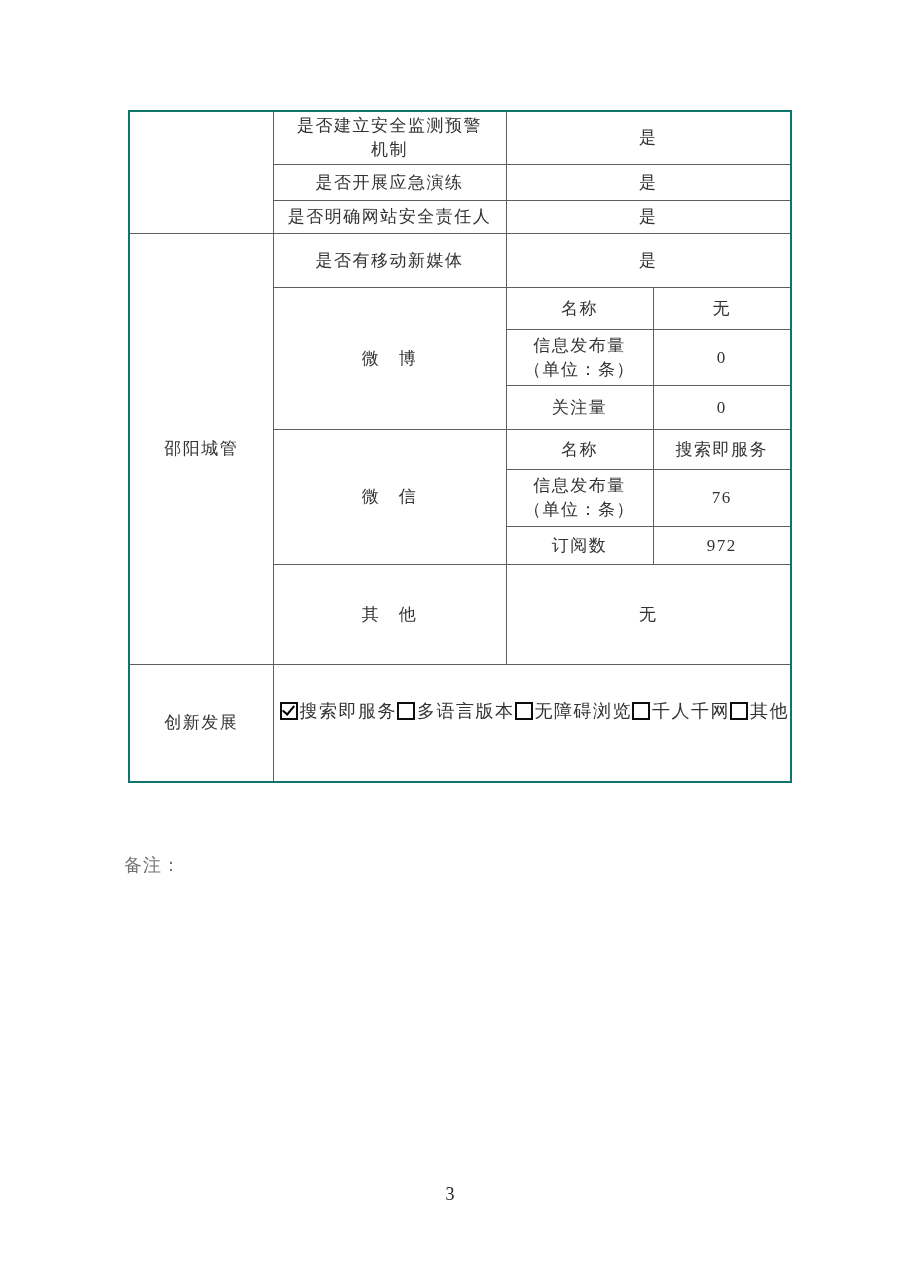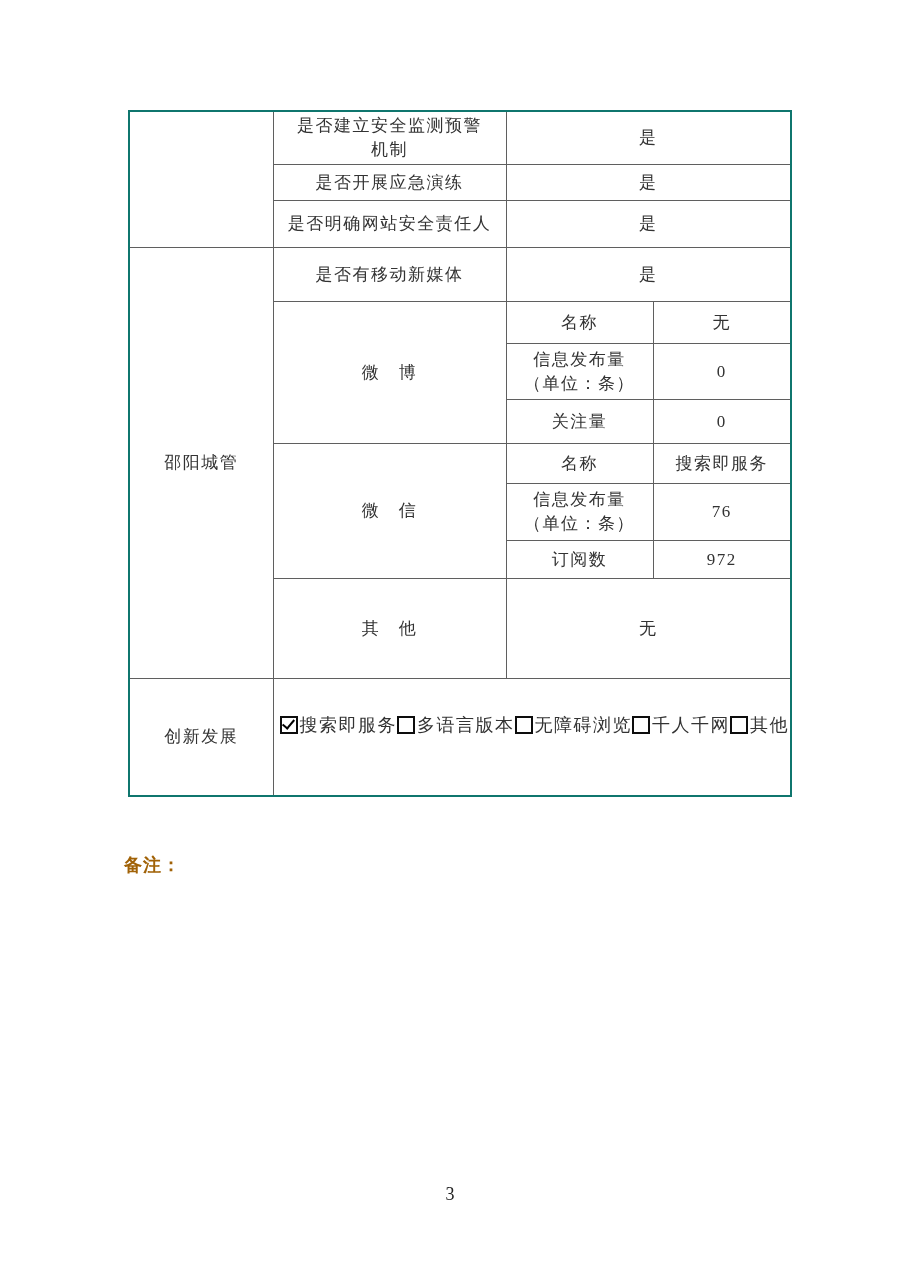--- a/index.html
+++ b/index.html
@@ -31,21 +31,21 @@
     vertical-align: middle;
     font-size: 17px;
     letter-spacing: 1.5px;
     line-height: 24px;
     padding: 2px 6px;
     overflow: hidden;
   }
   
   tr.r1  { height: 53px;  }
   tr.r2  { height: 36px;  }
-  tr.r3  { height: 47px;  }
+  tr.r3  { height: 33px;  }
   tr.r4  { height: 54px;  }
   tr.r5  { height: 42px;  }
   tr.r6  { height: 56px;  }
   tr.r7  { height: 44px;  }
   tr.r8  { height: 40px;  }
   tr.r9  { height: 57px;  }
   tr.r10 { height: 38px;  }
   tr.r11 { height: 100px; }
   tr.r12 { height: 117px; }
 
@@ -77,23 +77,23 @@
     height: 10px;
     border-right: 2.5px solid #000000;
     border-bottom: 2.5px solid #000000;
     transform: rotate(40deg);
   }
   .notes {
     position: absolute;
     left: 124px;
     top: 853px;
     font-size: 18px;
-    font-weight: bold;
+    font-weight: normal;
     letter-spacing: 1px;
-    color: #a16207;
+    color: #737373;
   }
   .page-number {
     position: absolute;
     left: 0;
     top: 1184px;
     width: 900px;
     text-align: center;
     font-size: 18px;
     color: #222222;
   }

